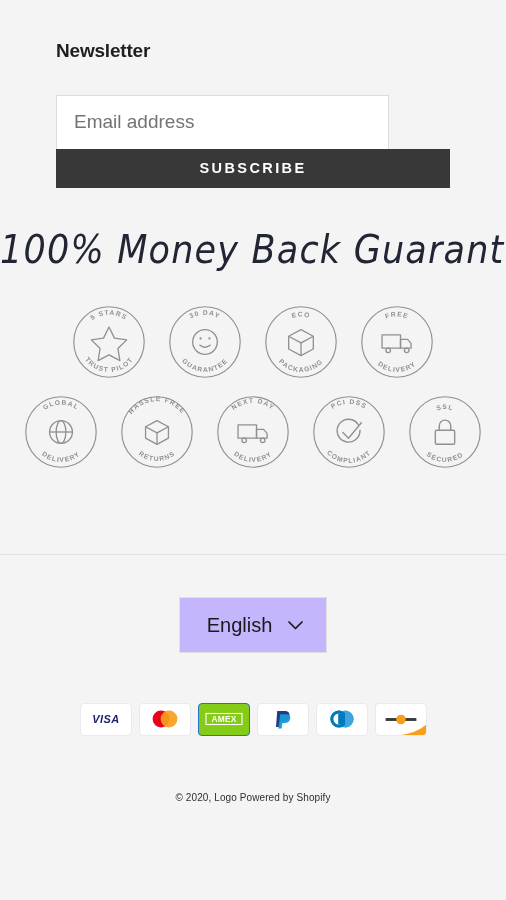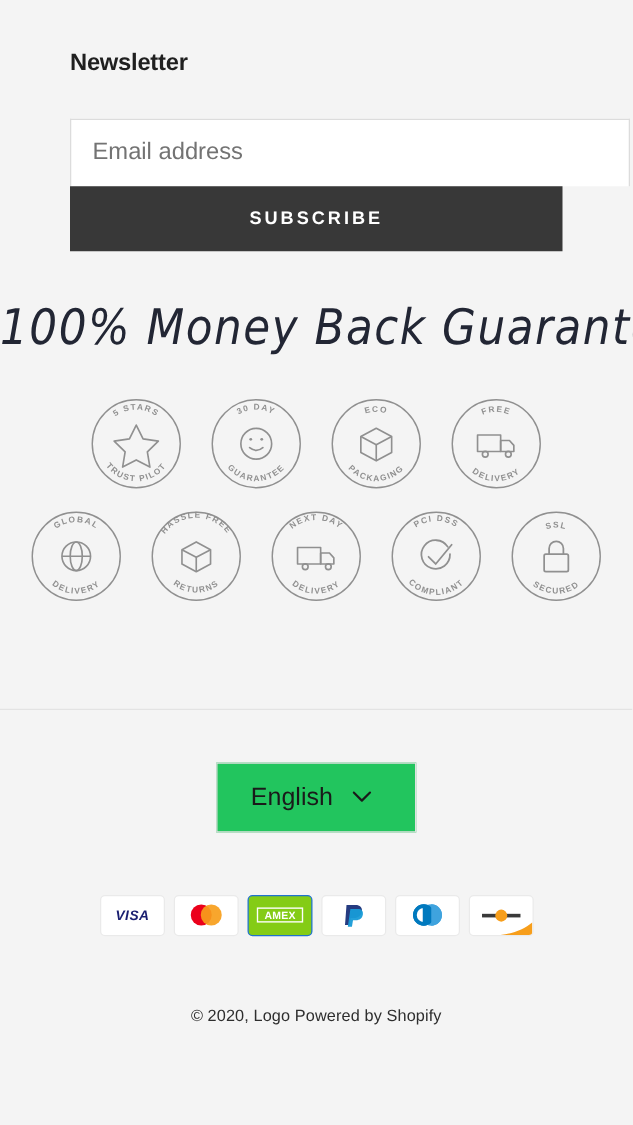--- a/index.html
+++ b/index.html
@@ -25,38 +25,38 @@
   .newsletter-title {
     font-size: 19px;
     font-weight: bold;
     letter-spacing: -0.2px;
     color: #1f1f1f;
     line-height: 1.2;
   }
 
   .email-field {
     display: block;
-    width: 448px;
+    width: 333px;
     height: 54px;
     margin-top: 32px;
     background: #ffffff;
     border: 1px solid #dcdcdc;
     border-bottom: none;
     font-family: "Liberation Sans", sans-serif;
     font-size: 19px;
     color: #3a3a3a;
     padding: 0 17px;
     outline: none;
   }
   .email-field::placeholder { color: #737373; opacity: 1; }
 
   .subscribe-btn {
     display: block;
     width: 394px;
-    height: 52px;
+    height: 39px;
     background: #383838;
     border: none;
     color: #ffffff;
     font-family: "Liberation Sans", sans-serif;
     font-size: 14.5px;
     font-weight: bold;
     letter-spacing: 2.4px;
     cursor: pointer;
   }
 
@@ -112,23 +112,23 @@
   
   .locale-wrap {
     display: flex;
     justify-content: center;
     margin-top: 42px;
   }
   .locale-select {
     display: inline-flex;
     align-items: center;
     gap: 16px;
-    background: #22c55e;
+    background: #c4b5fd;
     border: 1px solid #e0e0e0;
-    padding: 17px 35px 17px 27px;
+    padding: 17px 23px 17px 27px;
     cursor: pointer;
   }
   .locale-label {
     font-size: 20px;
     color: #1a1a1a;
     line-height: 1;
   }
   .chevron { display: block; }
 
   
@@ -150,21 +150,21 @@
     justify-content: center;
     overflow: hidden;
     position: relative;
   }
   .pay-card.amex { background: #84cc16; border-color: #1F72CD; }
 
   
   .copyright {
     margin-top: 56px;
     text-align: center;
-    font-size: 13px;
+    font-size: 10px;
     color: #2e2e2e;
     letter-spacing: 0.1px;
   }
 </style>
 </head>
 <body>
 
 <section class="newsletter">
   <h2 class="newsletter-title">Newsletter</h2>
 

